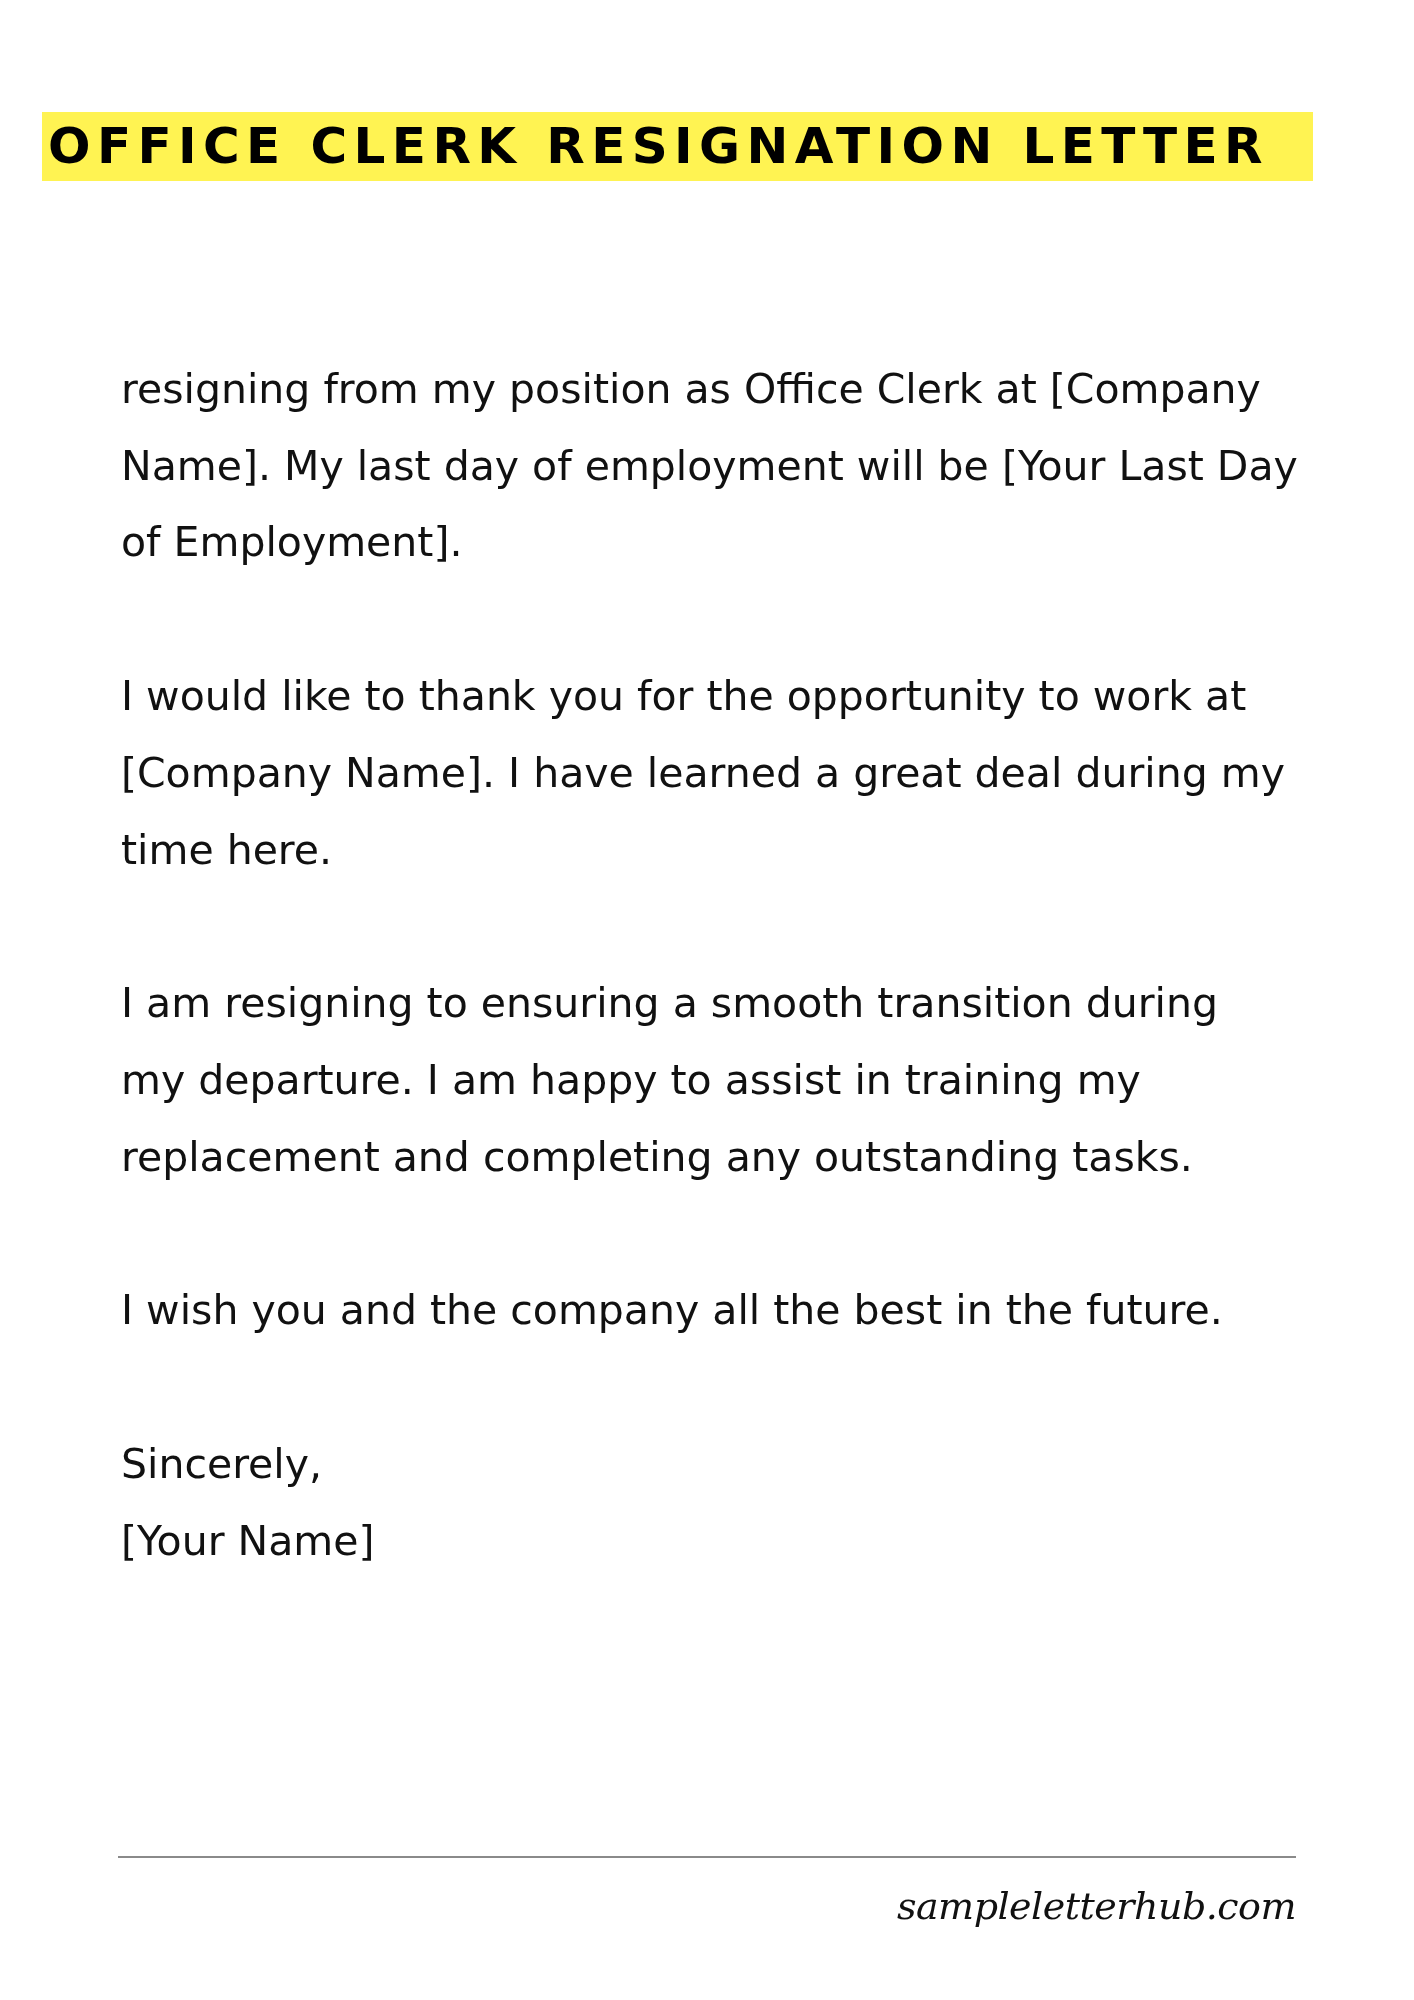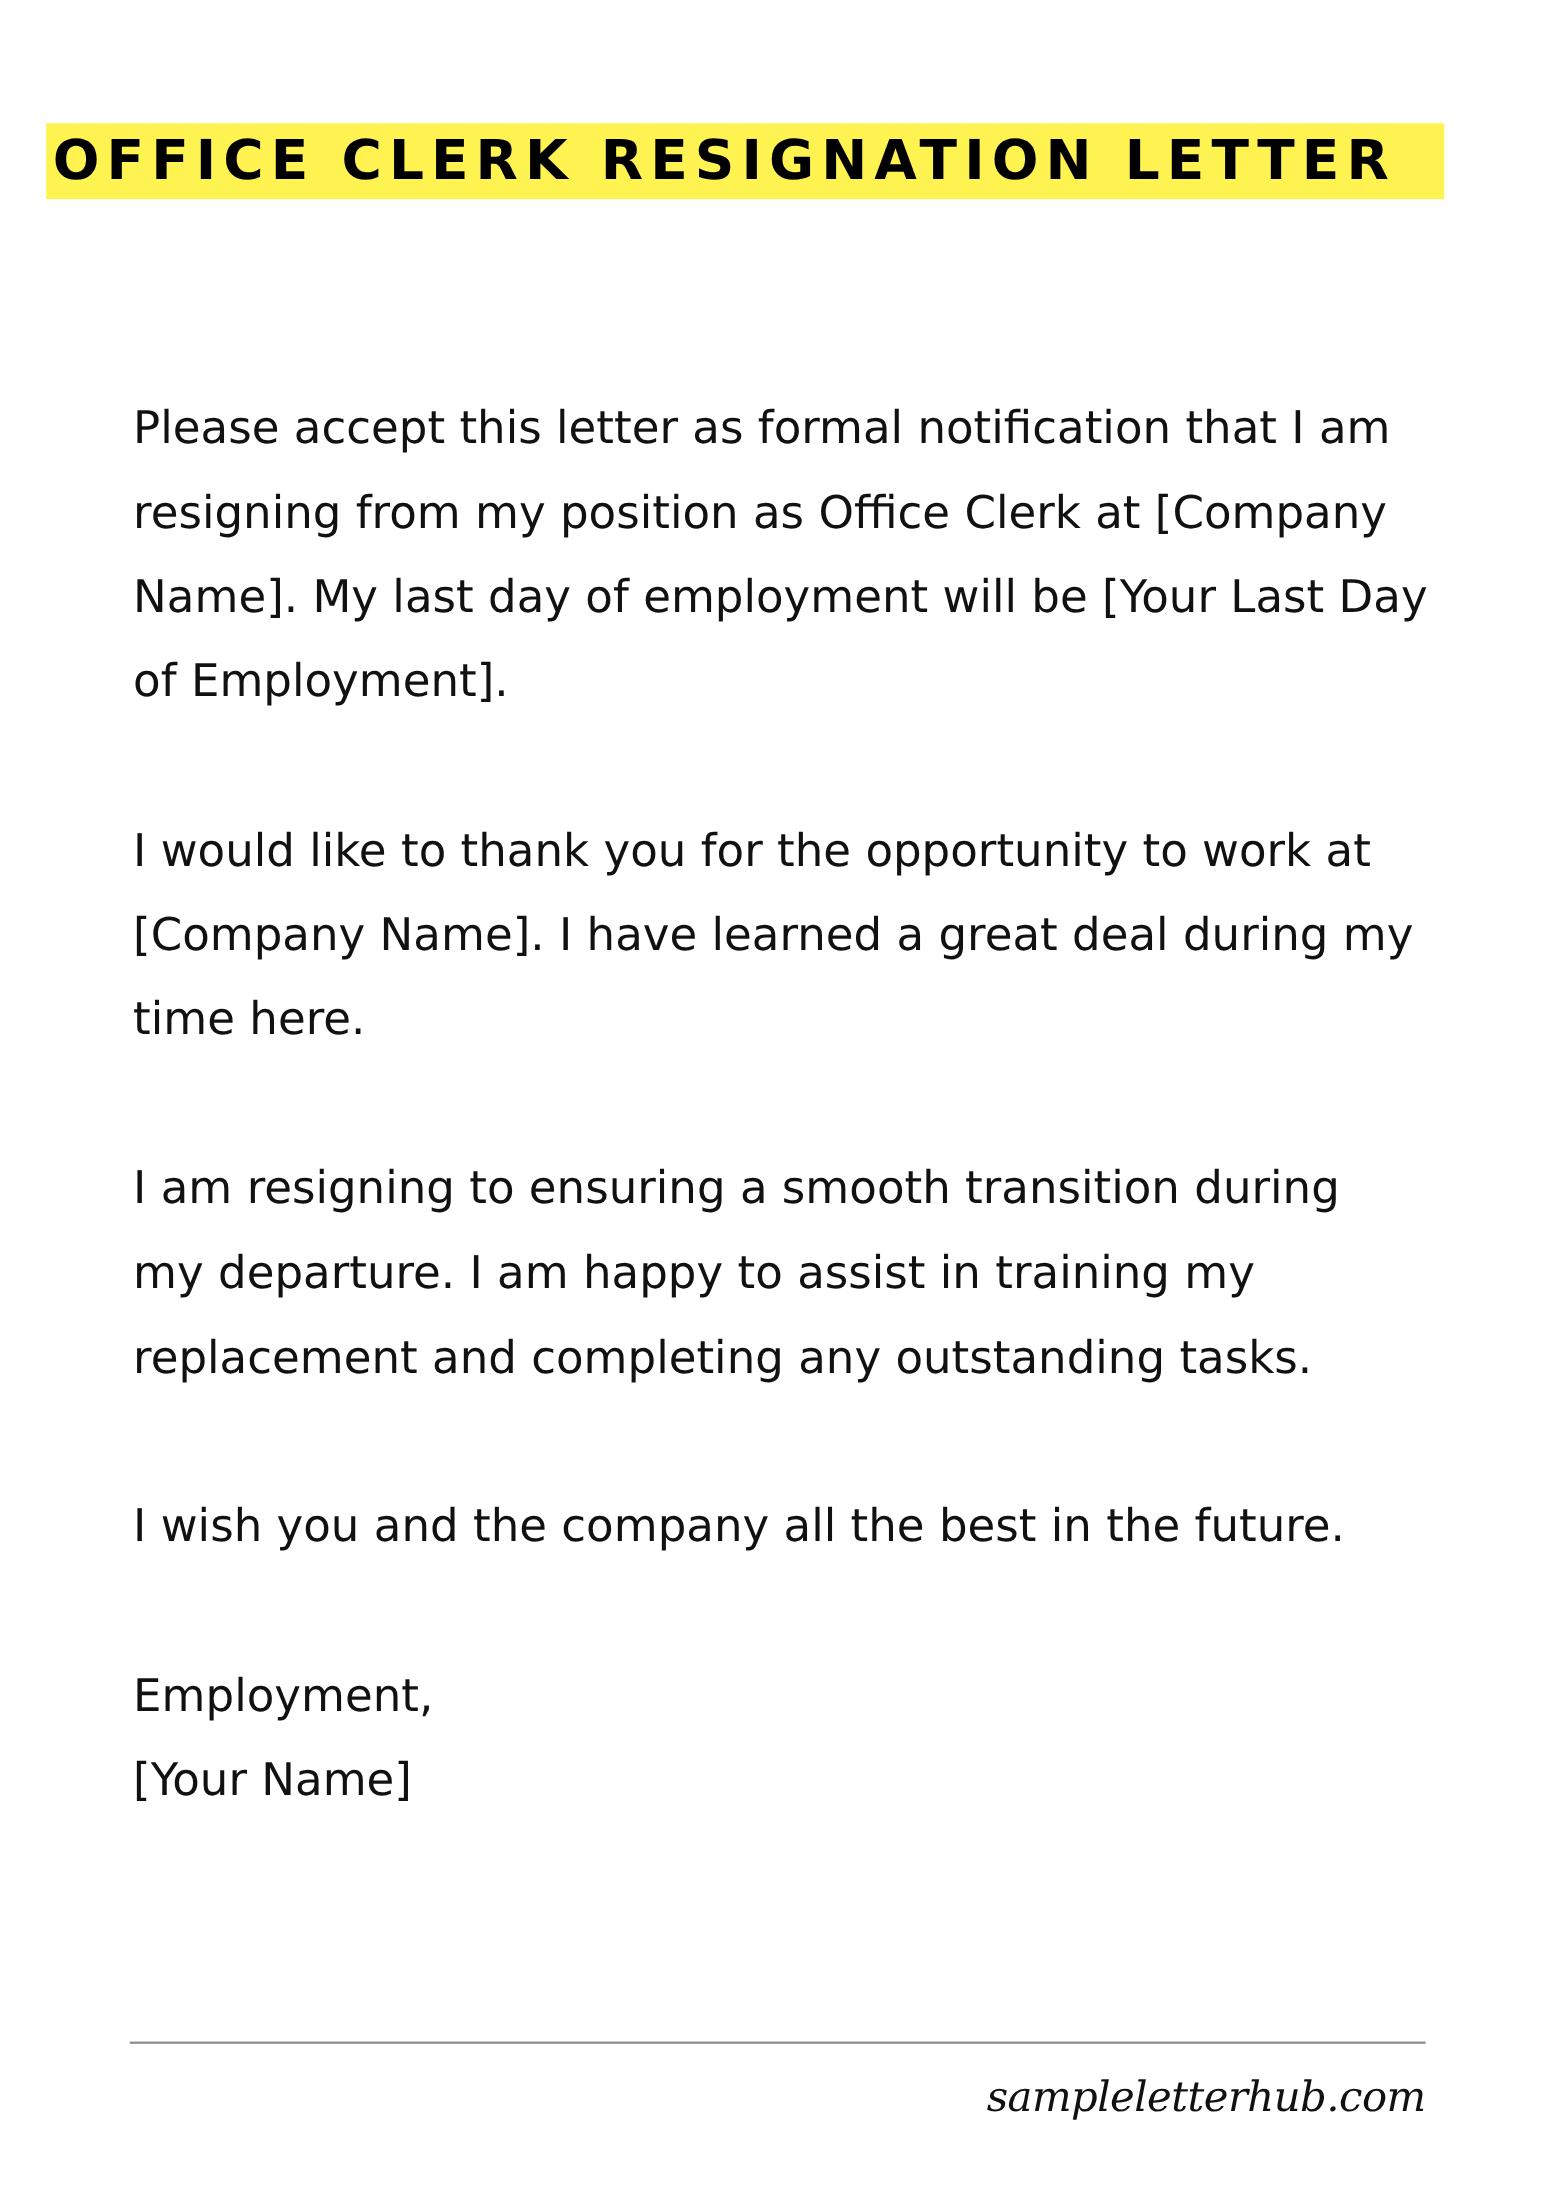--- a/index.html
+++ b/index.html
@@ -77,21 +77,20 @@
 </head>
 <body>
 
 <div class="title-bar"></div>
 <div class="title-text">OFFICE CLERK RESIGNATION LETTER</div>
 
 <div class="letter">
   <span class="gap"></span>
 
   <div>
-    <span class="line">Please accept this letter as formal notification that I am</span>
     <span class="line">resigning from my position as Office Clerk at [Company</span>
     <span class="line">Name]. My last day of employment will be [Your Last Day</span>
     <span class="line">of Employment].</span>
   </div>
   <span class="gap"></span>
 
   <div>
     <span class="line">I would like to thank you for the opportunity to work at</span>
     <span class="line">[Company Name]. I have learned a great deal during my</span>
     <span class="line">time here.</span>
@@ -103,18 +102,18 @@
     <span class="line">my departure. I am happy to assist in training my</span>
     <span class="line">replacement and completing any outstanding tasks.</span>
   </div>
   <span class="gap"></span>
 
   <div>
     <span class="line">I wish you and the company all the best in the future.</span>
   </div>
   <span class="gap"></span>
 
-  <span class="line">Employment,</span>
+  <span class="line">Sincerely,</span>
   <span class="line">[Your Name]</span>
 </div>
 
 <div class="footer-rule"></div>
 <div class="footer-site">sampleletterhub.com</div>
 
 </body></html>

